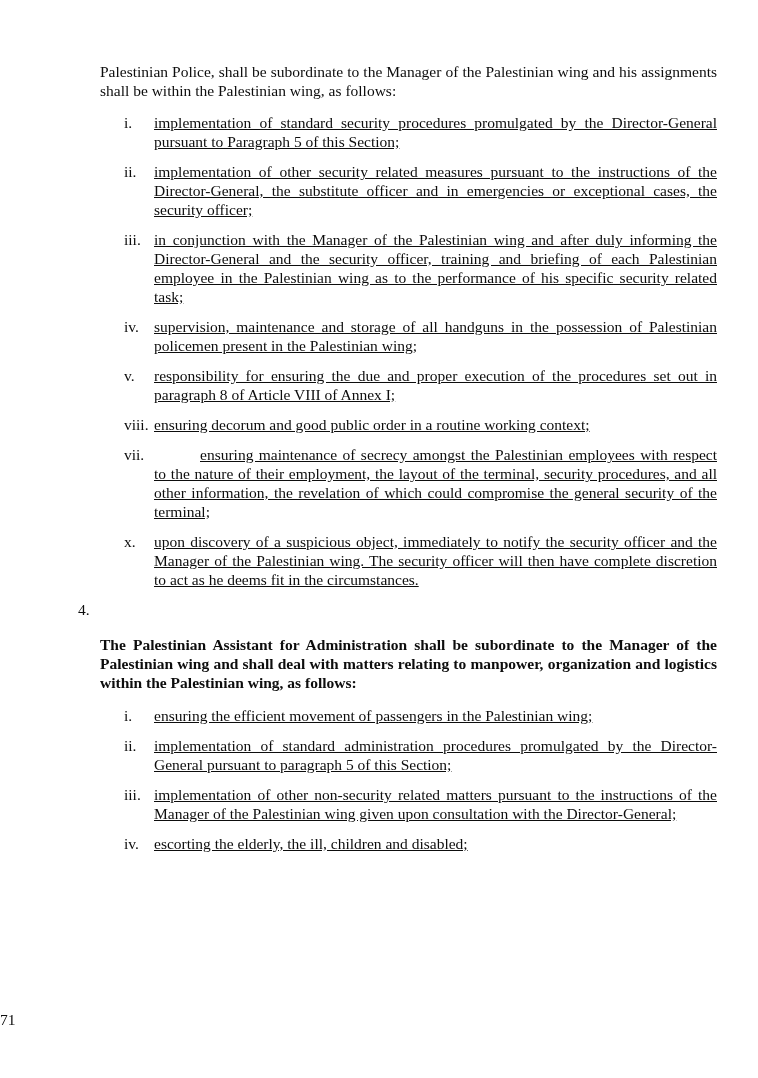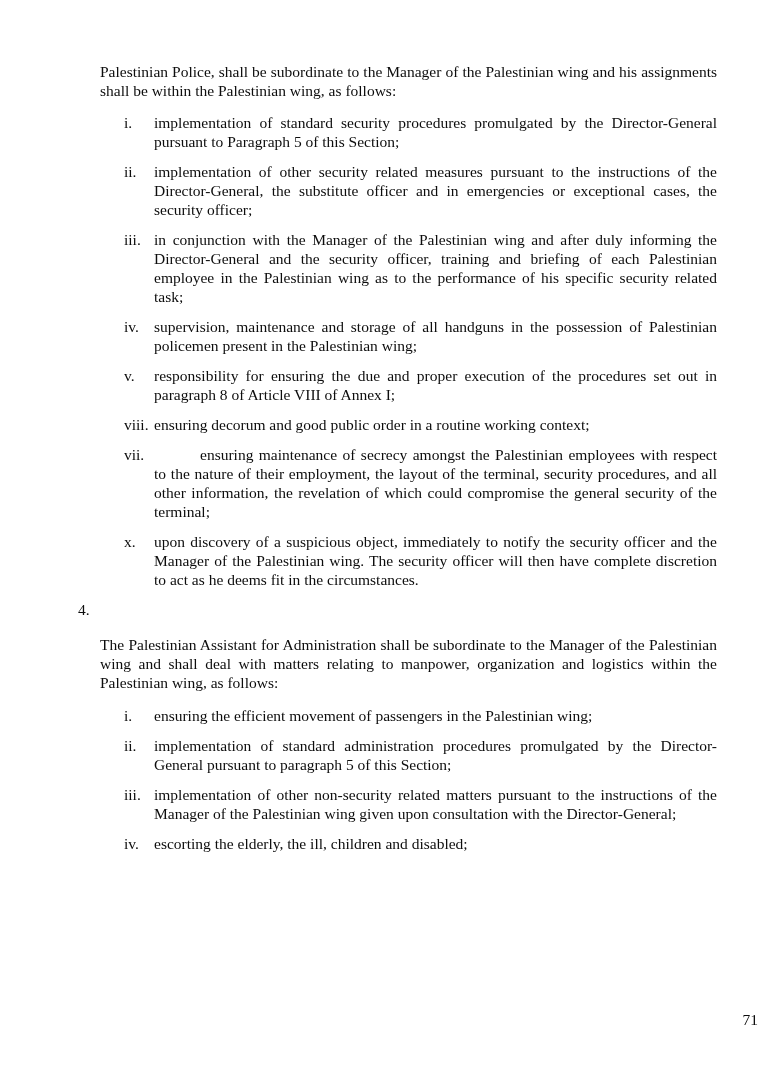--- a/index.html
+++ b/index.html
@@ -34,42 +34,44 @@
   }
   .item .marker {
     min-width: 27px;
     flex-shrink: 0;
     white-space: nowrap;
     padding-right: 3px;
   }
   .item .itext {
     flex: 1;
     text-align: justify;
+    text-decoration: underline;
   }
   .itext.first-line-indent {
     text-indent: 46px;
   }
   .section-heading {
     display: flex;
     margin: 8px 0 16px -22px;
   }
   .section-heading .num {
     min-width: 18px;
     flex-shrink: 0;
   }
   .section-para {
     text-align: justify;
     margin-bottom: 14px;
+    font-weight: bold;
   }
   .page-number {
     position: absolute;
     bottom: 49px;
     left: 0;
     right: 0;
-    text-align: right;
+    text-align: left;
   }
 </style>
 </head>
 <body>
 
 <div class="page">
 
   <p class="intro">Palestinian  Police, shall be subordinate to the Manager of the Palestinian wing and his assignments shall be within the Palestinian wing, as follows:</p>
 
   <div class="list">

